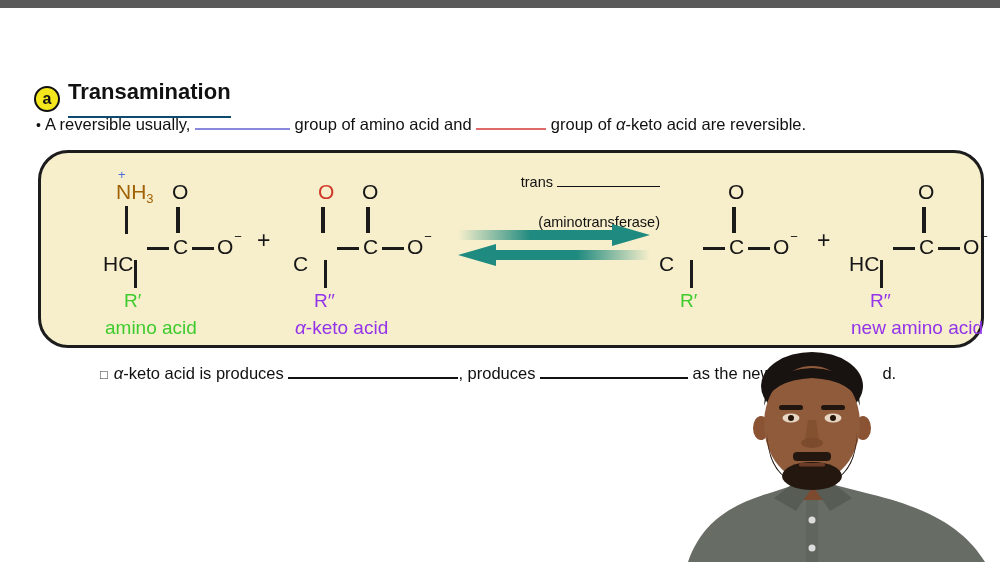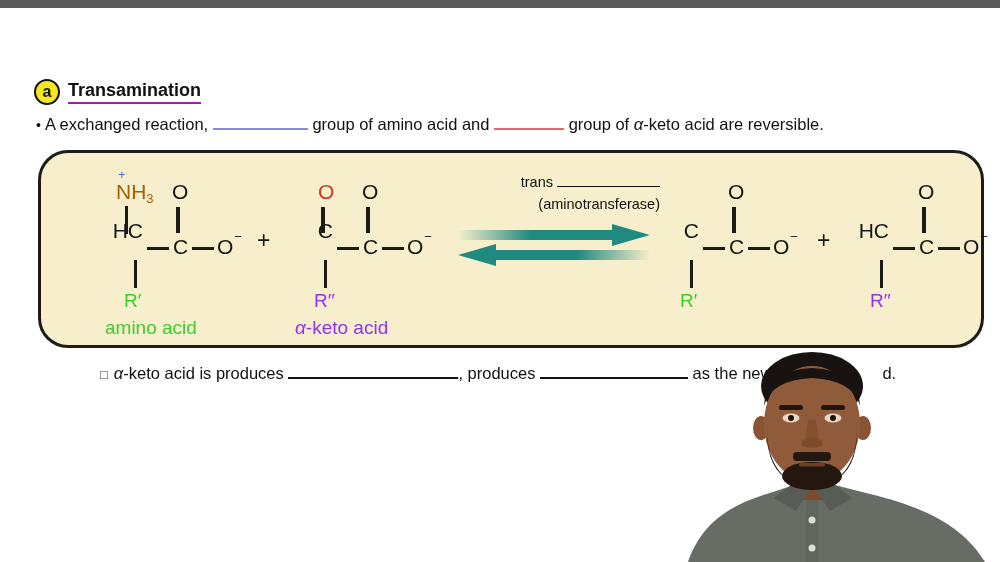--- a/index.html
+++ b/index.html
@@ -11,21 +11,21 @@
   }
   .topbar { position:absolute; left:0; top:0; width:1000px; height:8px; background:#5a5a5a; }
 
   
   .titlerow { position:absolute; left:34px; top:79px; display:flex; align-items:center; gap:8px; }
   .badge {
     width:26px; height:26px; border-radius:50%; background:#f5e71e; border:2.5px solid #111;
     display:flex; align-items:center; justify-content:center;
     font-weight:bold; font-size:16px; color:#111;
   }
-  .title-text { font-weight:bold; font-size:18px; border-bottom:2px solid #a21caf; padding-bottom:1px; }
+  .title-text { font-weight:bold; font-size:22px; border-bottom:2px solid #0c4a6e; padding-bottom:11px; }
 
   
   .line1 { position:absolute; left:36px; top:115px; font-size:16.5px; white-space:nowrap; }
   .line2 { position:absolute; left:100px; top:364px; font-size:16.5px; white-space:nowrap; }
   .bdot { font-size:14px; margin-right:4px; }
   .sqmarker { font-size:13px; margin-right:6px; color:#333; }
   .it { font-style:italic; }
   .blank { display:inline-block; height:13px; border-bottom:2px solid #111; vertical-align:baseline; }
   .blank-blue { width:95px; border-color:#8888dd; }
   .blank-red { width:70px; border-color:#e06a6a; }
@@ -36,21 +36,21 @@
   
   .rxbox {
     position:absolute; left:38px; top:150px; width:946px; height:198px;
     background:#f7efcb; border:3px solid #1c1c1c; border-radius:30px;
   }
 
   
   .mol { position:absolute; top:28px; width:150px; height:162px; font-size:21px; line-height:1; }
   .mol span { position:absolute; white-space:nowrap; }
   .atom { color:#161616; }
-  .left-atom { left:0; top:39px; width:40px; text-align:right; }
+  .left-atom { left:0; top:72px; width:40px; }
   .c2 { left:70px; top:55px; }
   .o-top { left:69px; top:0; }
   .o-right { left:114px; top:55px; }
   .chg { position:absolute; font-size:13px; top:-6px; margin-left:1px; }
   .hbond { position:absolute; height:2.5px; background:#1b1b1b; top:66px; }
   .hb1 { left:44px; width:22px; }
   .hb2 { left:89px; width:22px; }
   .dbond { position:absolute; width:3px; height:26px; top:26px;
            border-left:2.5px solid #1b1b1b; border-right:2.5px solid #1b1b1b; }
   .db-c2 { left:73px; }
@@ -73,38 +73,38 @@
   .mol-3 { left:808px; }
 
   .plus { position:absolute; top:74px; font-size:23px; color:#161616; }
   .plus-0 { left:216px; }
   .plus-1 { left:776px; }
 
   
   .enzyme { position:absolute; left:399px; top:21px; width:220px; text-align:right; }
   .enz-line1 { font-size:14.5px; padding-left:38px; white-space:nowrap; }
   .blank-trans { width:103px; height:11px; border-bottom-width:1.5px; }
-  .enz-line2 { font-size:14.5px; padding-left:38px; margin-top:6px; white-space:nowrap; }
+  .enz-line2 { font-size:14.5px; padding-left:38px; margin-top:24px; white-space:nowrap; }
   .arrows { position:absolute; left:413px; top:70px; }
 
   
   .person { position:absolute; left:655px; top:348px; }
 </style>
 </head>
 <body>
 
 <div class="stage">
   <div class="topbar"></div>
 
   <div class="titlerow">
     <span class="badge">a</span>
     <span class="title-text">Transamination</span>
   </div>
 
-  <div class="line1"><span class="bdot">•</span><span>A exchanged reaction,</span> <span class="blank blank-blue"></span> <span>group of amino acid and</span> <span class="blank blank-red"></span> <span>group of </span><span class="it">α</span><span>-keto acid are reversible.</span></div>
+  <div class="line1"><span class="bdot">•</span><span>A reversible usually,</span> <span class="blank blank-blue"></span> <span>group of amino acid and</span> <span class="blank blank-red"></span> <span>group of </span><span class="it">α</span><span>-keto acid are reversible.</span></div>
 
   <div class="rxbox">
 
     <div class="mol mol-0">
       <span class="amine-charge">+</span>
       <span class="amine"><span style="position:static">NH</span><sub>3</sub></span>
       <span class="vbond amine-bond"></span>
       <span class="atom left-atom">HC</span>
       <span class="hbond hb1"></span>
       <span class="atom o-top">O</span>
@@ -170,20 +170,21 @@
     <div class="mol mol-3">
       <span class="atom left-atom">HC</span>
       <span class="hbond hb1"></span>
       <span class="atom o-top">O</span>
       <span class="dbond db-c2"></span>
       <span class="atom c2">C</span>
       <span class="hbond hb2"></span>
       <span class="atom o-right"><span style="position:static">O</span><span class="chg">−</span></span>
       <span class="vbond r-bond"></span>
       <span class="r-group purple">R′′</span>
+      <span class="mol-label purple"><span style="position:static">new amino acid</span><span class="it" style="position:static"></span><span style="position:static"></span></span>
     </div>
   </div>
 
   <div class="line2"><span class="sqmarker">□</span><span class="it">α</span><span>-keto acid is produces</span> <span class="blank blank-b1"></span><span>, produces</span> <span class="blank blank-b2"></span> <span>as the new</span><span class="spacer"></span><span>d.</span></div>
 
   <svg class="person" width="340" height="214" viewBox="0 0 340 214">
 
     <path d="M 33,214 C 45,180 68,158 118,144 L 148,134 L 168,134 L 215,146 C 282,162 312,185 330,214 Z" fill="#676c65"></path>
 
     <rect x="138" y="110" width="40" height="42" rx="10" fill="#7c4a2e"></rect>

